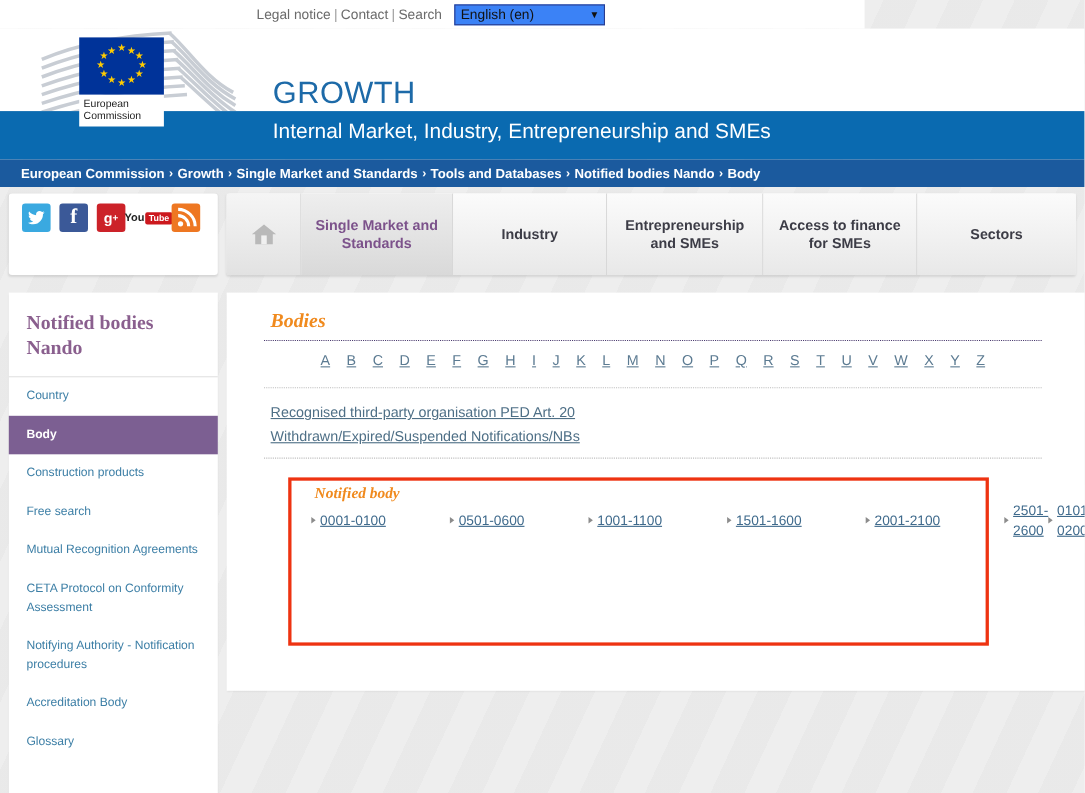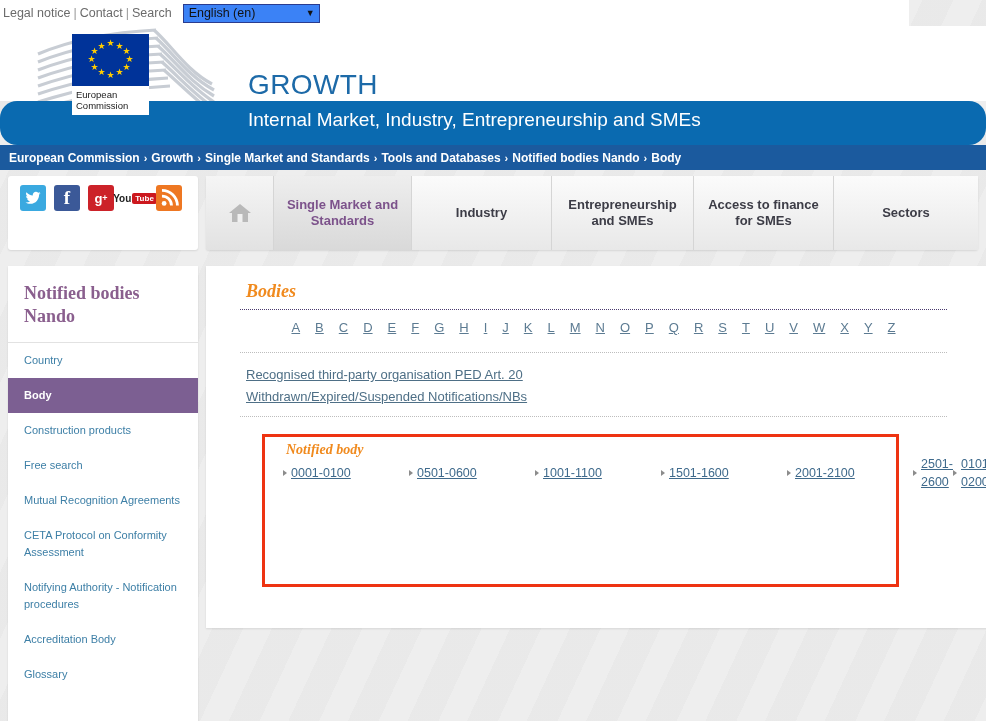--- a/index.html
+++ b/index.html
@@ -14,23 +14,23 @@
     position: relative;
     background:
       repeating-linear-gradient(115deg,
         rgba(0,0,0,0.000) 0px, rgba(0,0,0,0.000) 26px,
         rgba(0,0,0,0.018) 26px, rgba(0,0,0,0.018) 54px),
       #eeeeee;
   }
 
   
   .topbar {
-    position: absolute; top: 0; left: 0; width: 909px; height: 26px;
-    background: #ffffff;
-    display: flex; justify-content: flex-start; align-items: center;
+    position: absolute; top: 0; left: 0; width: 786px; height: 26px;
+    background: #ffffff;
+    display: flex; justify-content: center; align-items: center;
     padding-right: 6px;
   }
   .topbar .tlink {
     font-size: 12.5px; color: #6b6b6b; text-decoration: none;
     padding: 0 3px; white-space: nowrap;
   }
   .topbar .tsep { color: #9a9a9a; font-size: 12.5px; }
   .langsel {
     margin-left: 8px;
     width: 137px; height: 19px;
@@ -52,21 +52,20 @@
     position: absolute; left: 36px; top: 0; width: 180px; height: 100px;
   }
   .growth-title {
     position: absolute; left: 248px; top: 43px;
     font-size: 28px; color: #1d6aa8; letter-spacing: .4px;
     font-family: "Liberation Sans", sans-serif; font-weight: 400;
   }
   .blueband {
     position: absolute; top: 101px; left: 0; width: 986px; height: 44px;
     background: #0a6ab0;
-    border-radius: 17px;
   }
   .blueband .subtitle {
     position: absolute; left: 248px; top: 8px;
     font-size: 19px; color: #ffffff; font-weight: 400;
   }
   
   .eu-emblem {
     position: absolute; left: 72px; top: 34px;
     width: 77px; height: 98px; z-index: 5;
   }
@@ -79,21 +78,21 @@
   .eu-label {
     width: 77px; background: #ffffff; padding: 3px 3px 4px 4px;
     font-size: 9.5px; line-height: 11px; color: #1a1a1a;
   }
 
   
   .breadcrumb {
     position: absolute; top: 145px; left: 0; width: 986px; height: 25px;
     background: #1b5a9e;
     display: flex; align-items: center;
-    padding-left: 9px;
+    padding-left: 19px;
     font-size: 12px; color: #ffffff; font-weight: bold;
     white-space: nowrap;
   }
   .breadcrumb a { color: #ffffff; text-decoration: none; }
   .breadcrumb .bsep { margin: 0 4px; font-weight: bold; font-size: 11px; }
 
   
   .social-panel {
     position: absolute; left: 8px; top: 176px;
     width: 190px; height: 74px;

